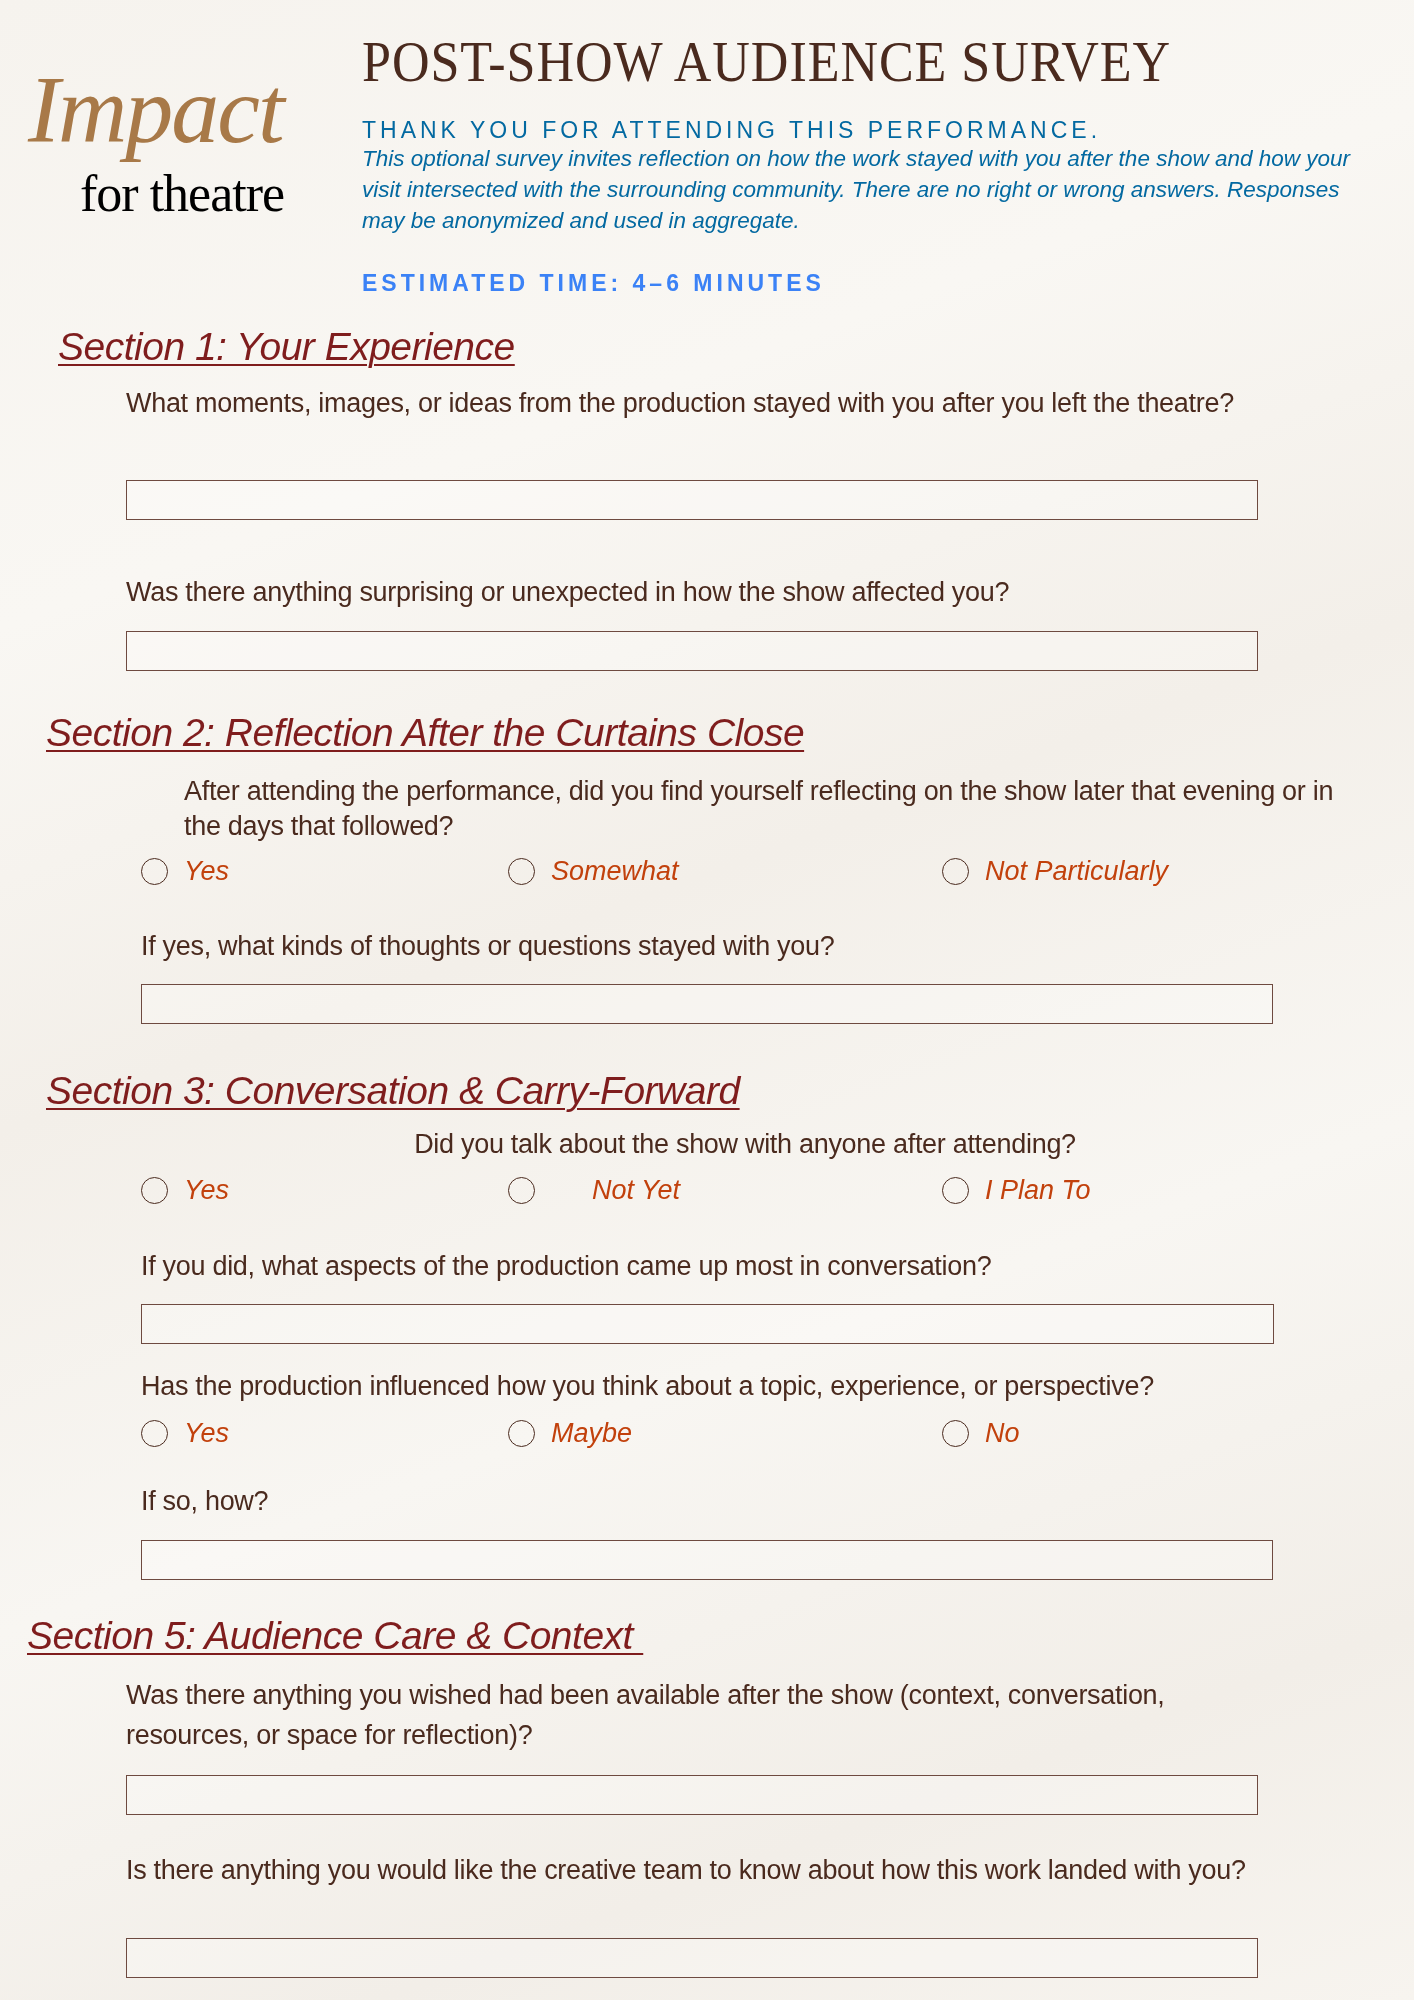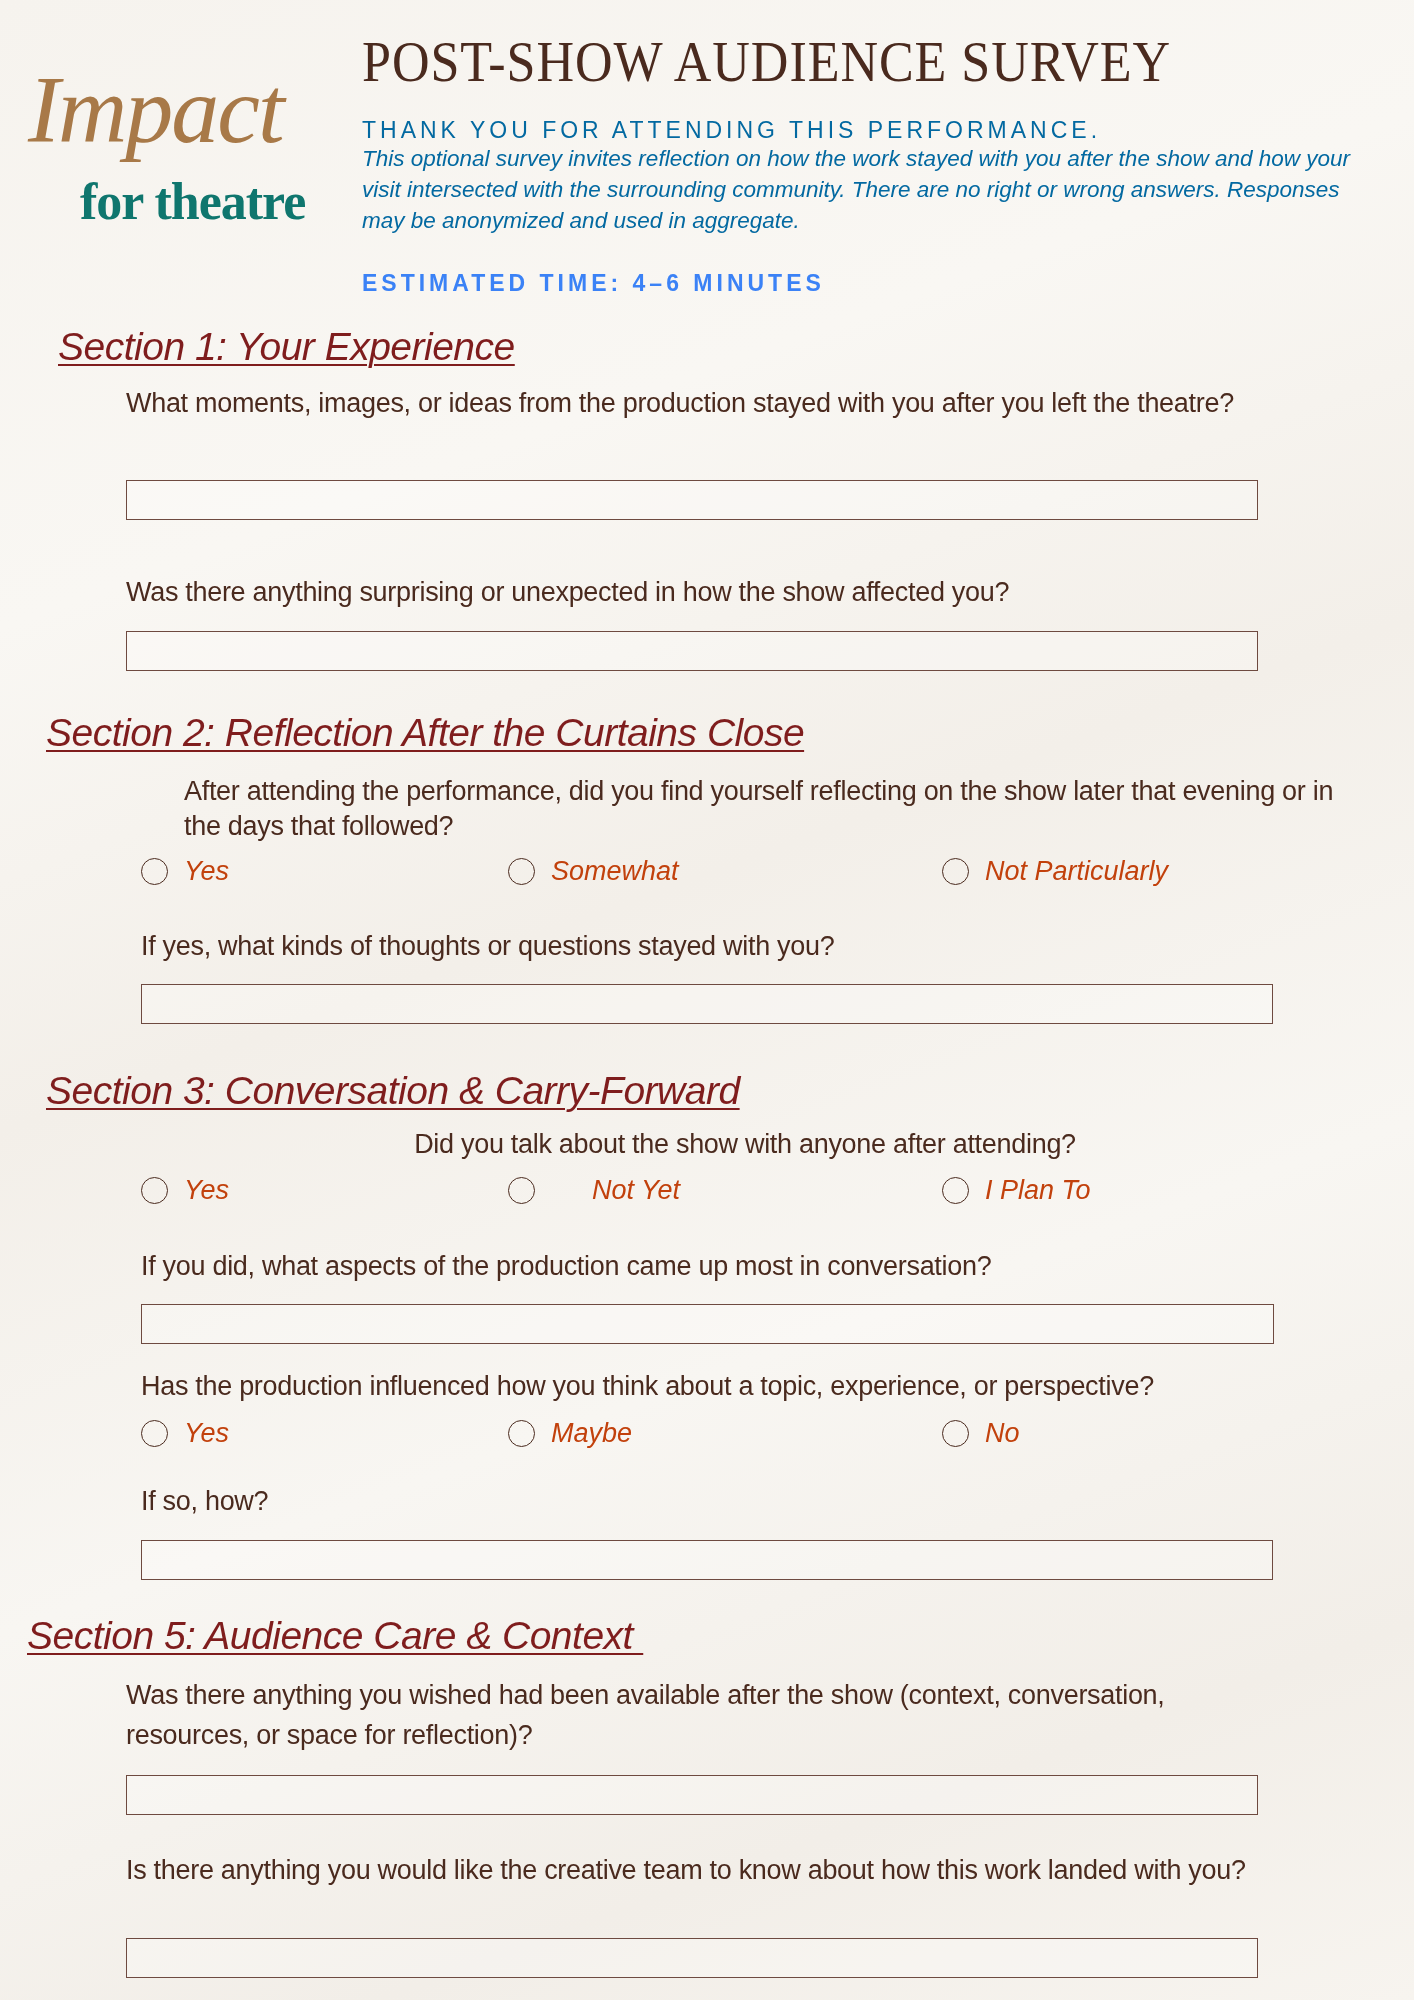--- a/index.html
+++ b/index.html
@@ -8,22 +8,22 @@
     background: linear-gradient(160deg, #f6f3ee 0%, #f9f7f3 25%, #f3efe9 45%, #f8f6f2 65%, #f2eee8 85%, #f7f4ef 100%);
     color: #4a2a1e;
     font-family: "Liberation Sans", sans-serif;
   }
   .abs { position: absolute; }
   .logo-impact {
     left: 28px; top: 62px; font-family: "Liberation Serif", serif; font-style: italic;
     font-size: 96px; color: #a87948; letter-spacing: -2px; line-height: 1;
   }
   .logo-for {
-    left: 80px; top: 176px; font-family: "Liberation Serif", serif; font-weight: bold;
-    font-size: 52px; color: #0f766e; line-height: 1; letter-spacing: -1px;
+    left: 80px; top: 168px; font-family: "Liberation Serif", serif; font-weight: normal;
+    font-size: 52px; color: #000000; line-height: 1; letter-spacing: -1px;
   }
   .title {
     left: 362px; top: 34px; font-family: "Liberation Serif", serif; font-size: 56px;
     color: #4a2a1e; letter-spacing: 1px; line-height: 1; transform: scaleX(0.93); transform-origin: left;
   }
   .thanks {
     left: 362px; top: 117px; font-weight: normal; font-size: 23px; letter-spacing: 4px; color: #0369a1;
   }
   .intro {
     left: 362px; top: 143px; width: 1010px; font-style: italic; font-size: 22.5px; line-height: 31px; color: #0369a1;

